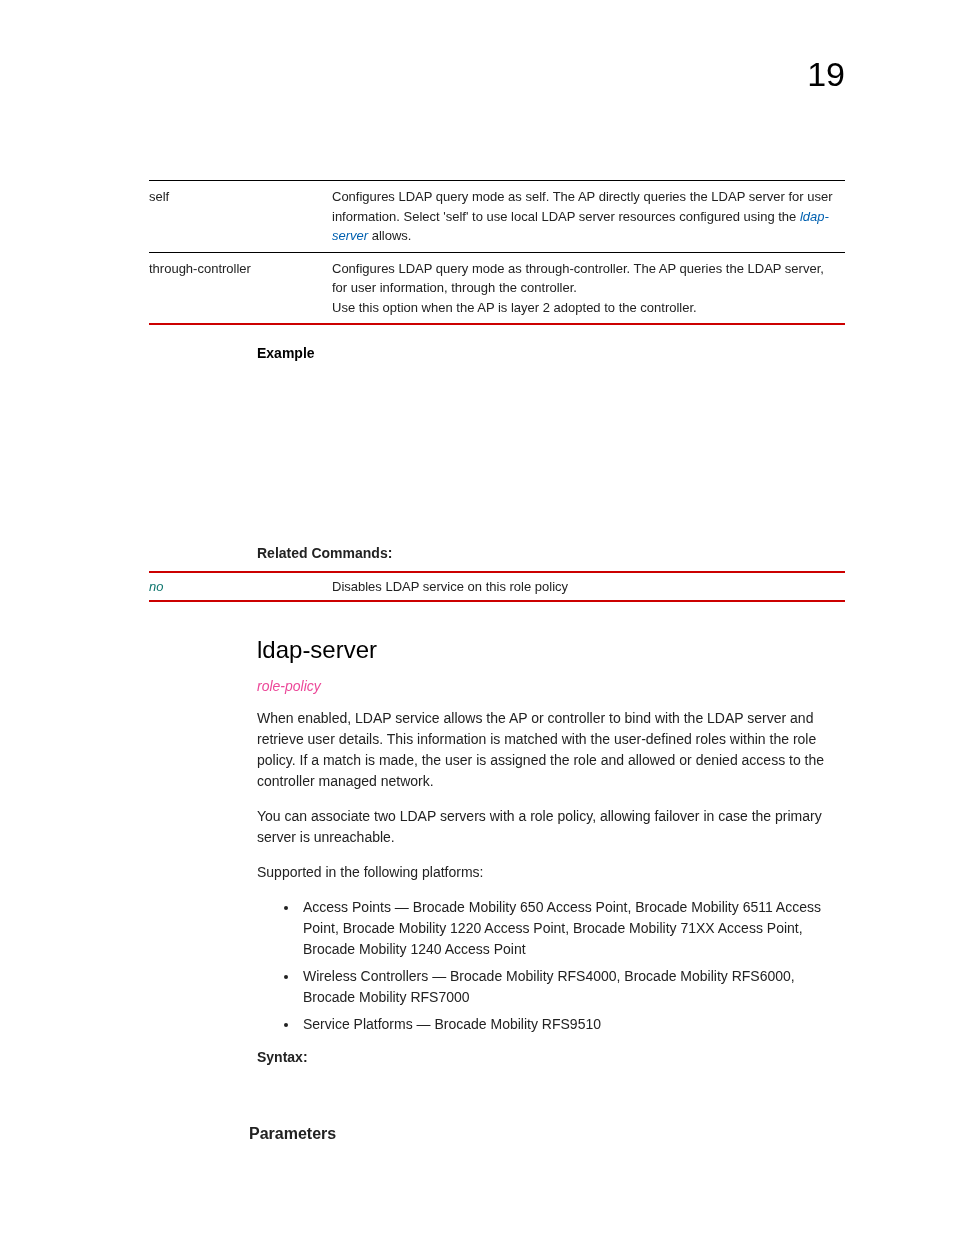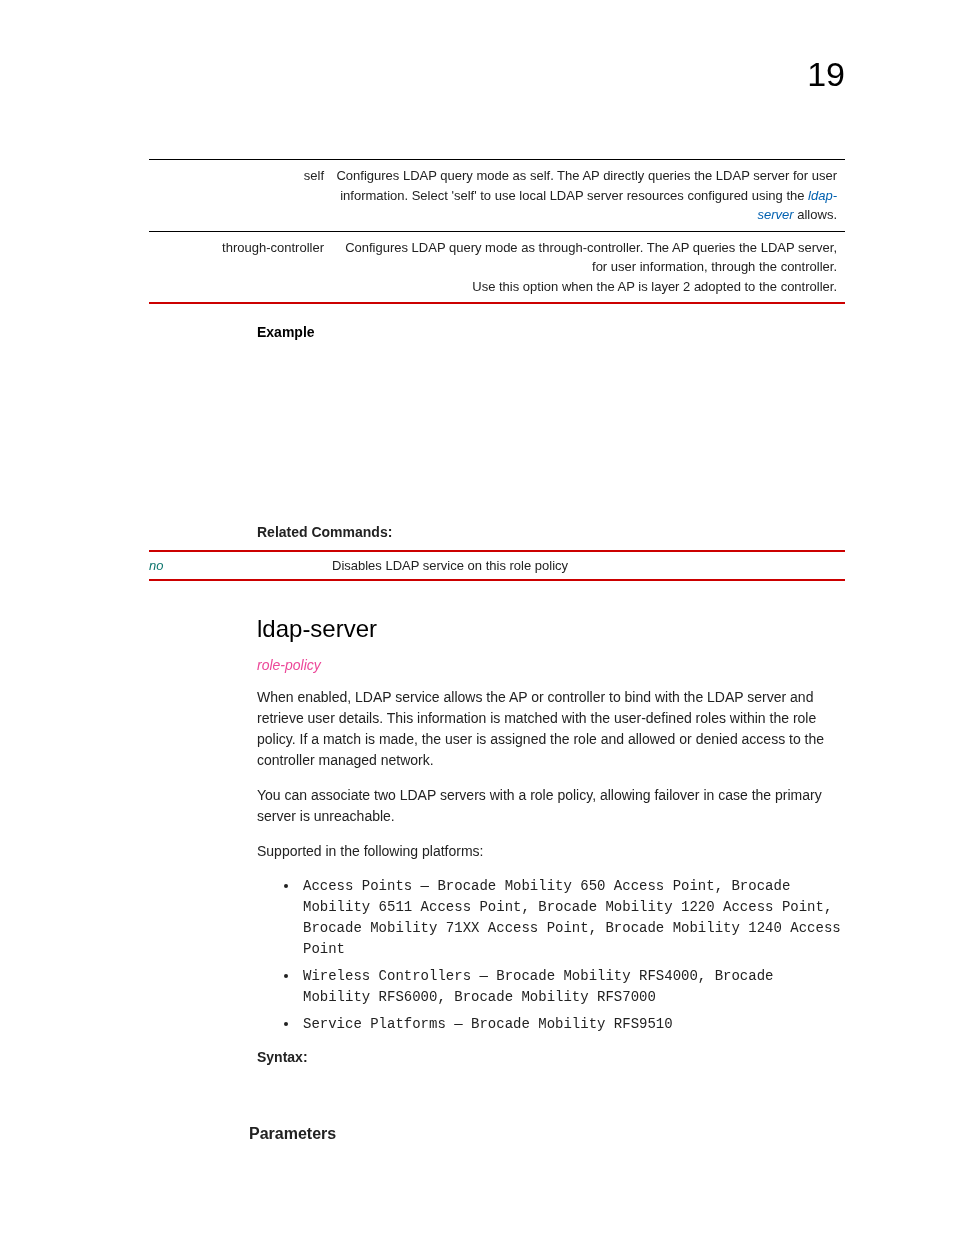--- a/index.html
+++ b/index.html
@@ -7,21 +7,21 @@
     background: #ffffff;
     font-family: Arial, Helvetica, sans-serif;
     color: #222;
   }
   .page {
     width: 886px;
     height: 1235px;
     margin: 0 auto;
     position: relative;
     box-sizing: border-box;
-    padding: 59px 75px 0 115px;
+    padding: 80px 75px 0 115px;
   }
   .page-number {
     position: absolute;
     top: 55px;
     right: 75px;
     font-size: 34px;
     font-weight: 400;
     color: #000;
   }
   .content {
@@ -37,21 +37,20 @@
     border-top: 1px solid #000;
     border-bottom: 1px solid #000;
   }
   .param-table tr.last {
     border-bottom: 2px solid #cc0000;
   }
   .param-table td {
     padding: 6px 8px 6px 0;
     vertical-align: top;
     line-height: 1.5;
-    text-align: right;
   }
   .param-table td.key {
     width: 175px;
   }
   .link-inline {
     color: #0060b0;
     font-style: italic;
   }
   .section-sub {
     font-weight: 700;
@@ -102,21 +101,20 @@
   .body-text {
     font-size: 14px;
     line-height: 1.5;
     margin: 0 0 14px 108px;
     color: #222;
   }
   ul.platforms {
     margin: 0 0 14px 150px;
     padding: 0;
     list-style-type: disc;
-    font-family: Liberation Mono, monospace;
   }
   ul.platforms li {
     font-size: 14px;
     line-height: 1.5;
     margin-bottom: 6px;
     padding-left: 4px;
   }
   .syntax-heading {
     font-weight: 700;
     font-size: 14px;

